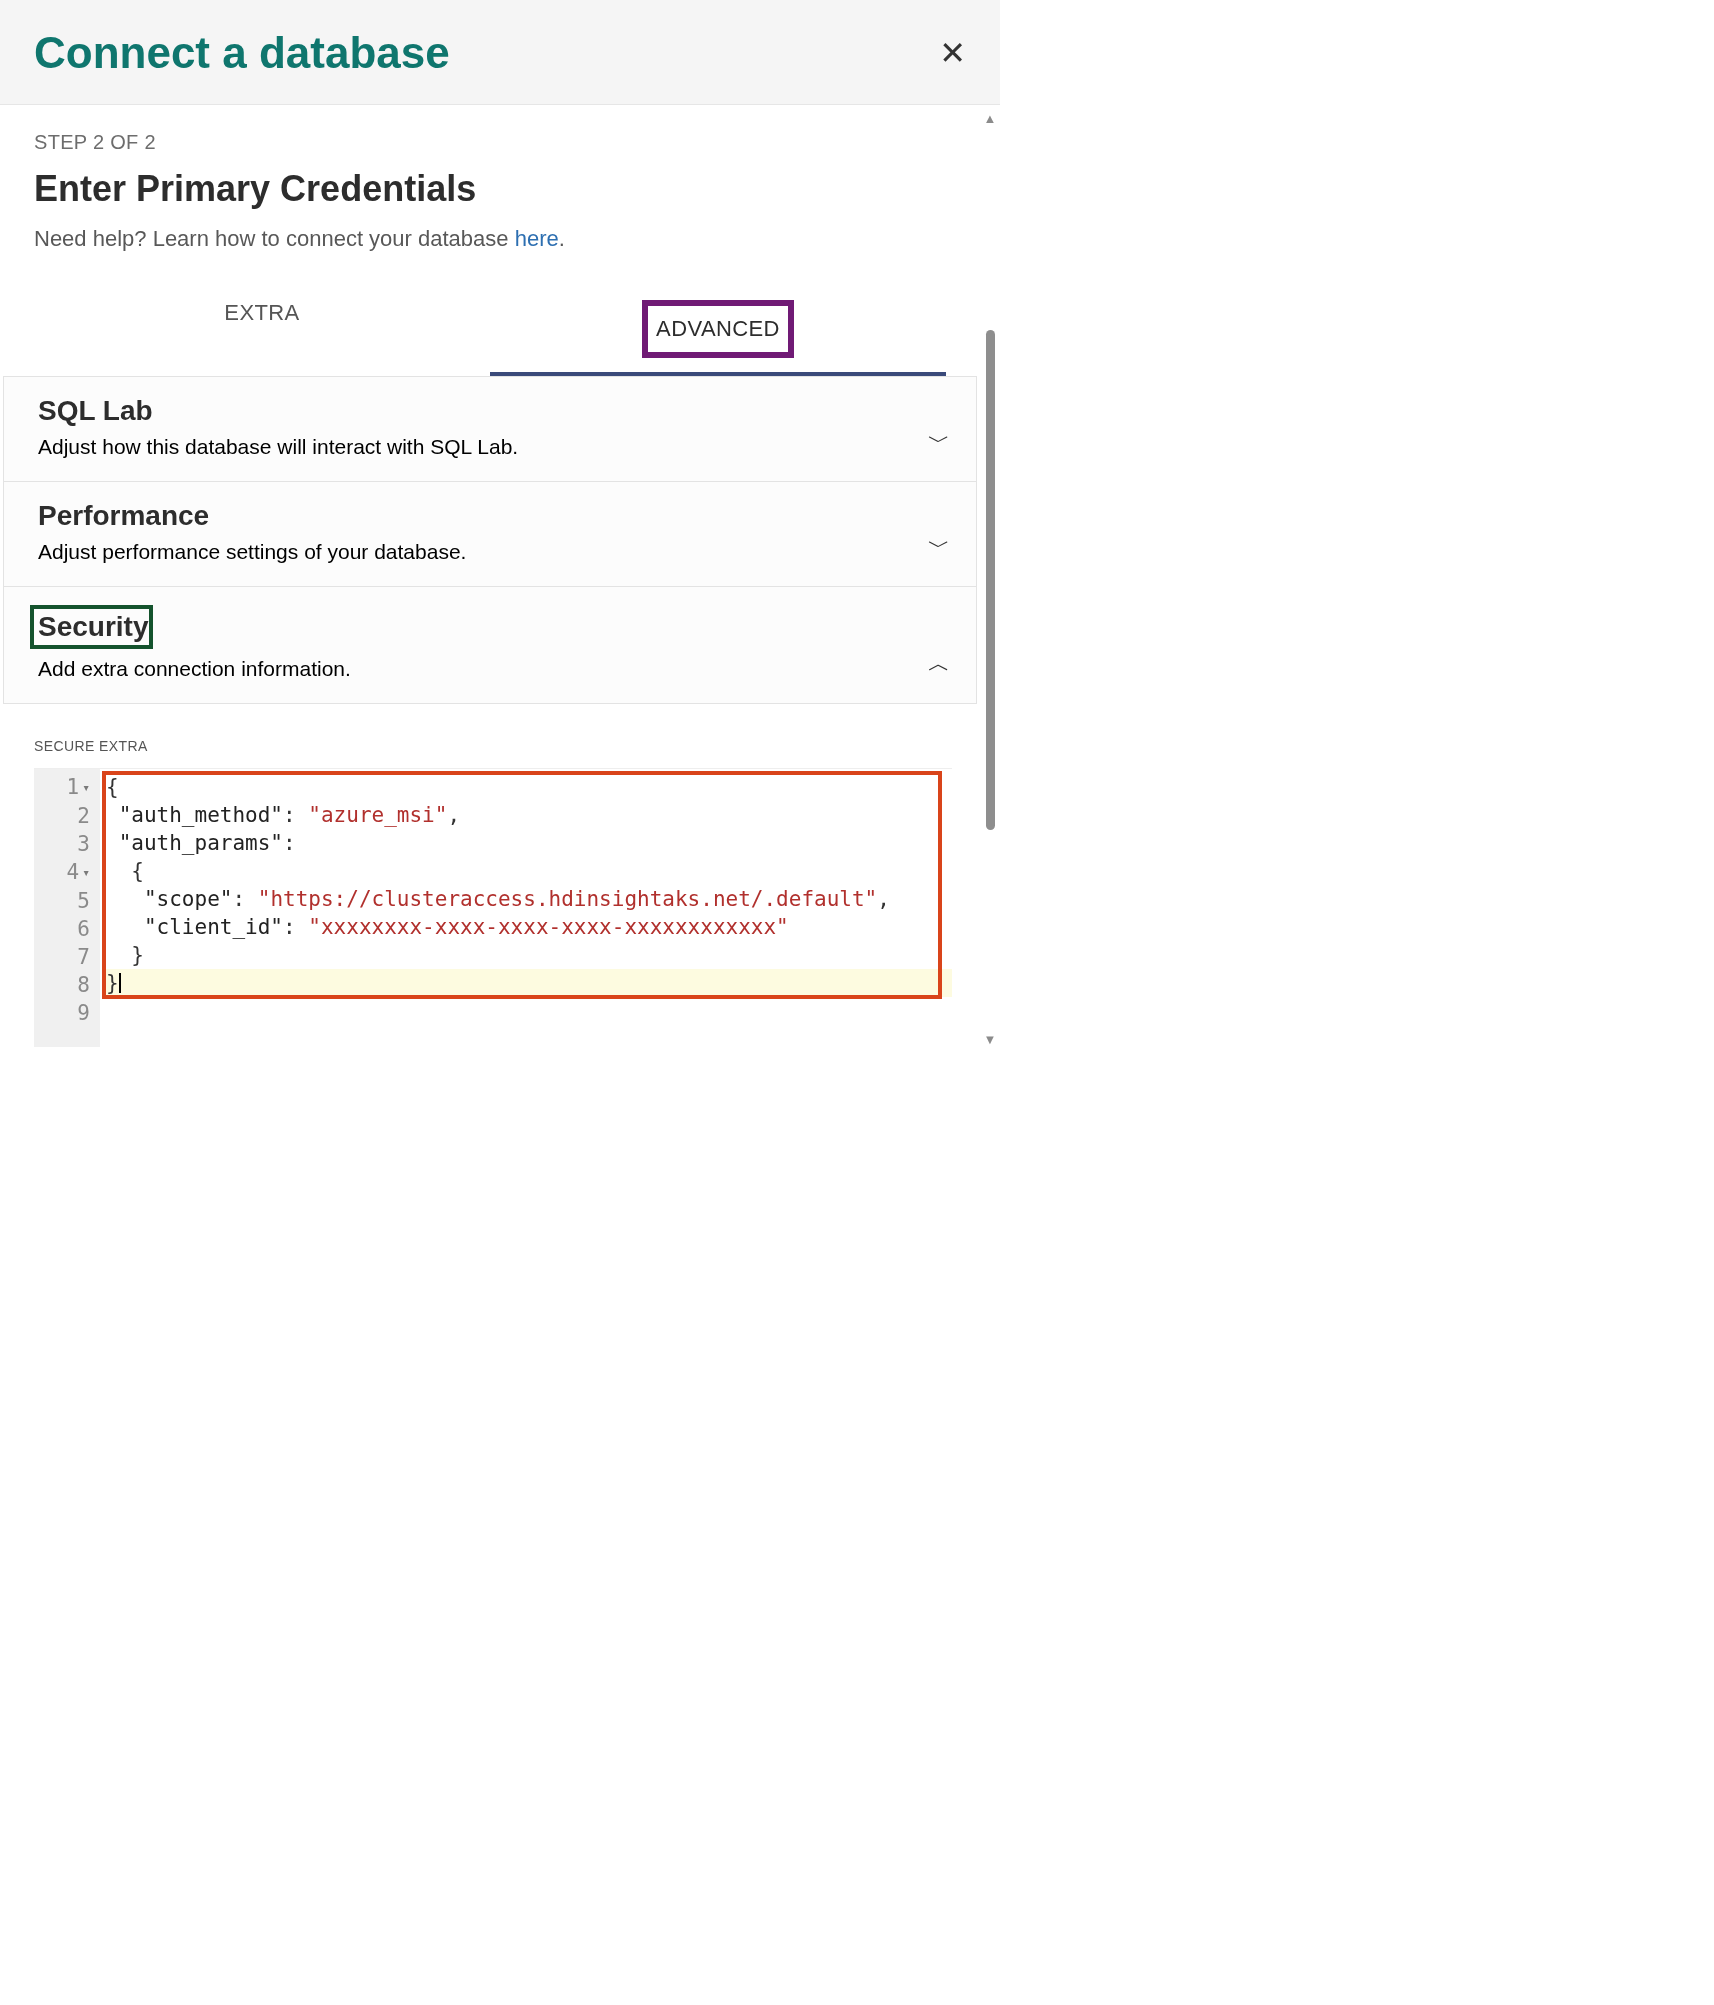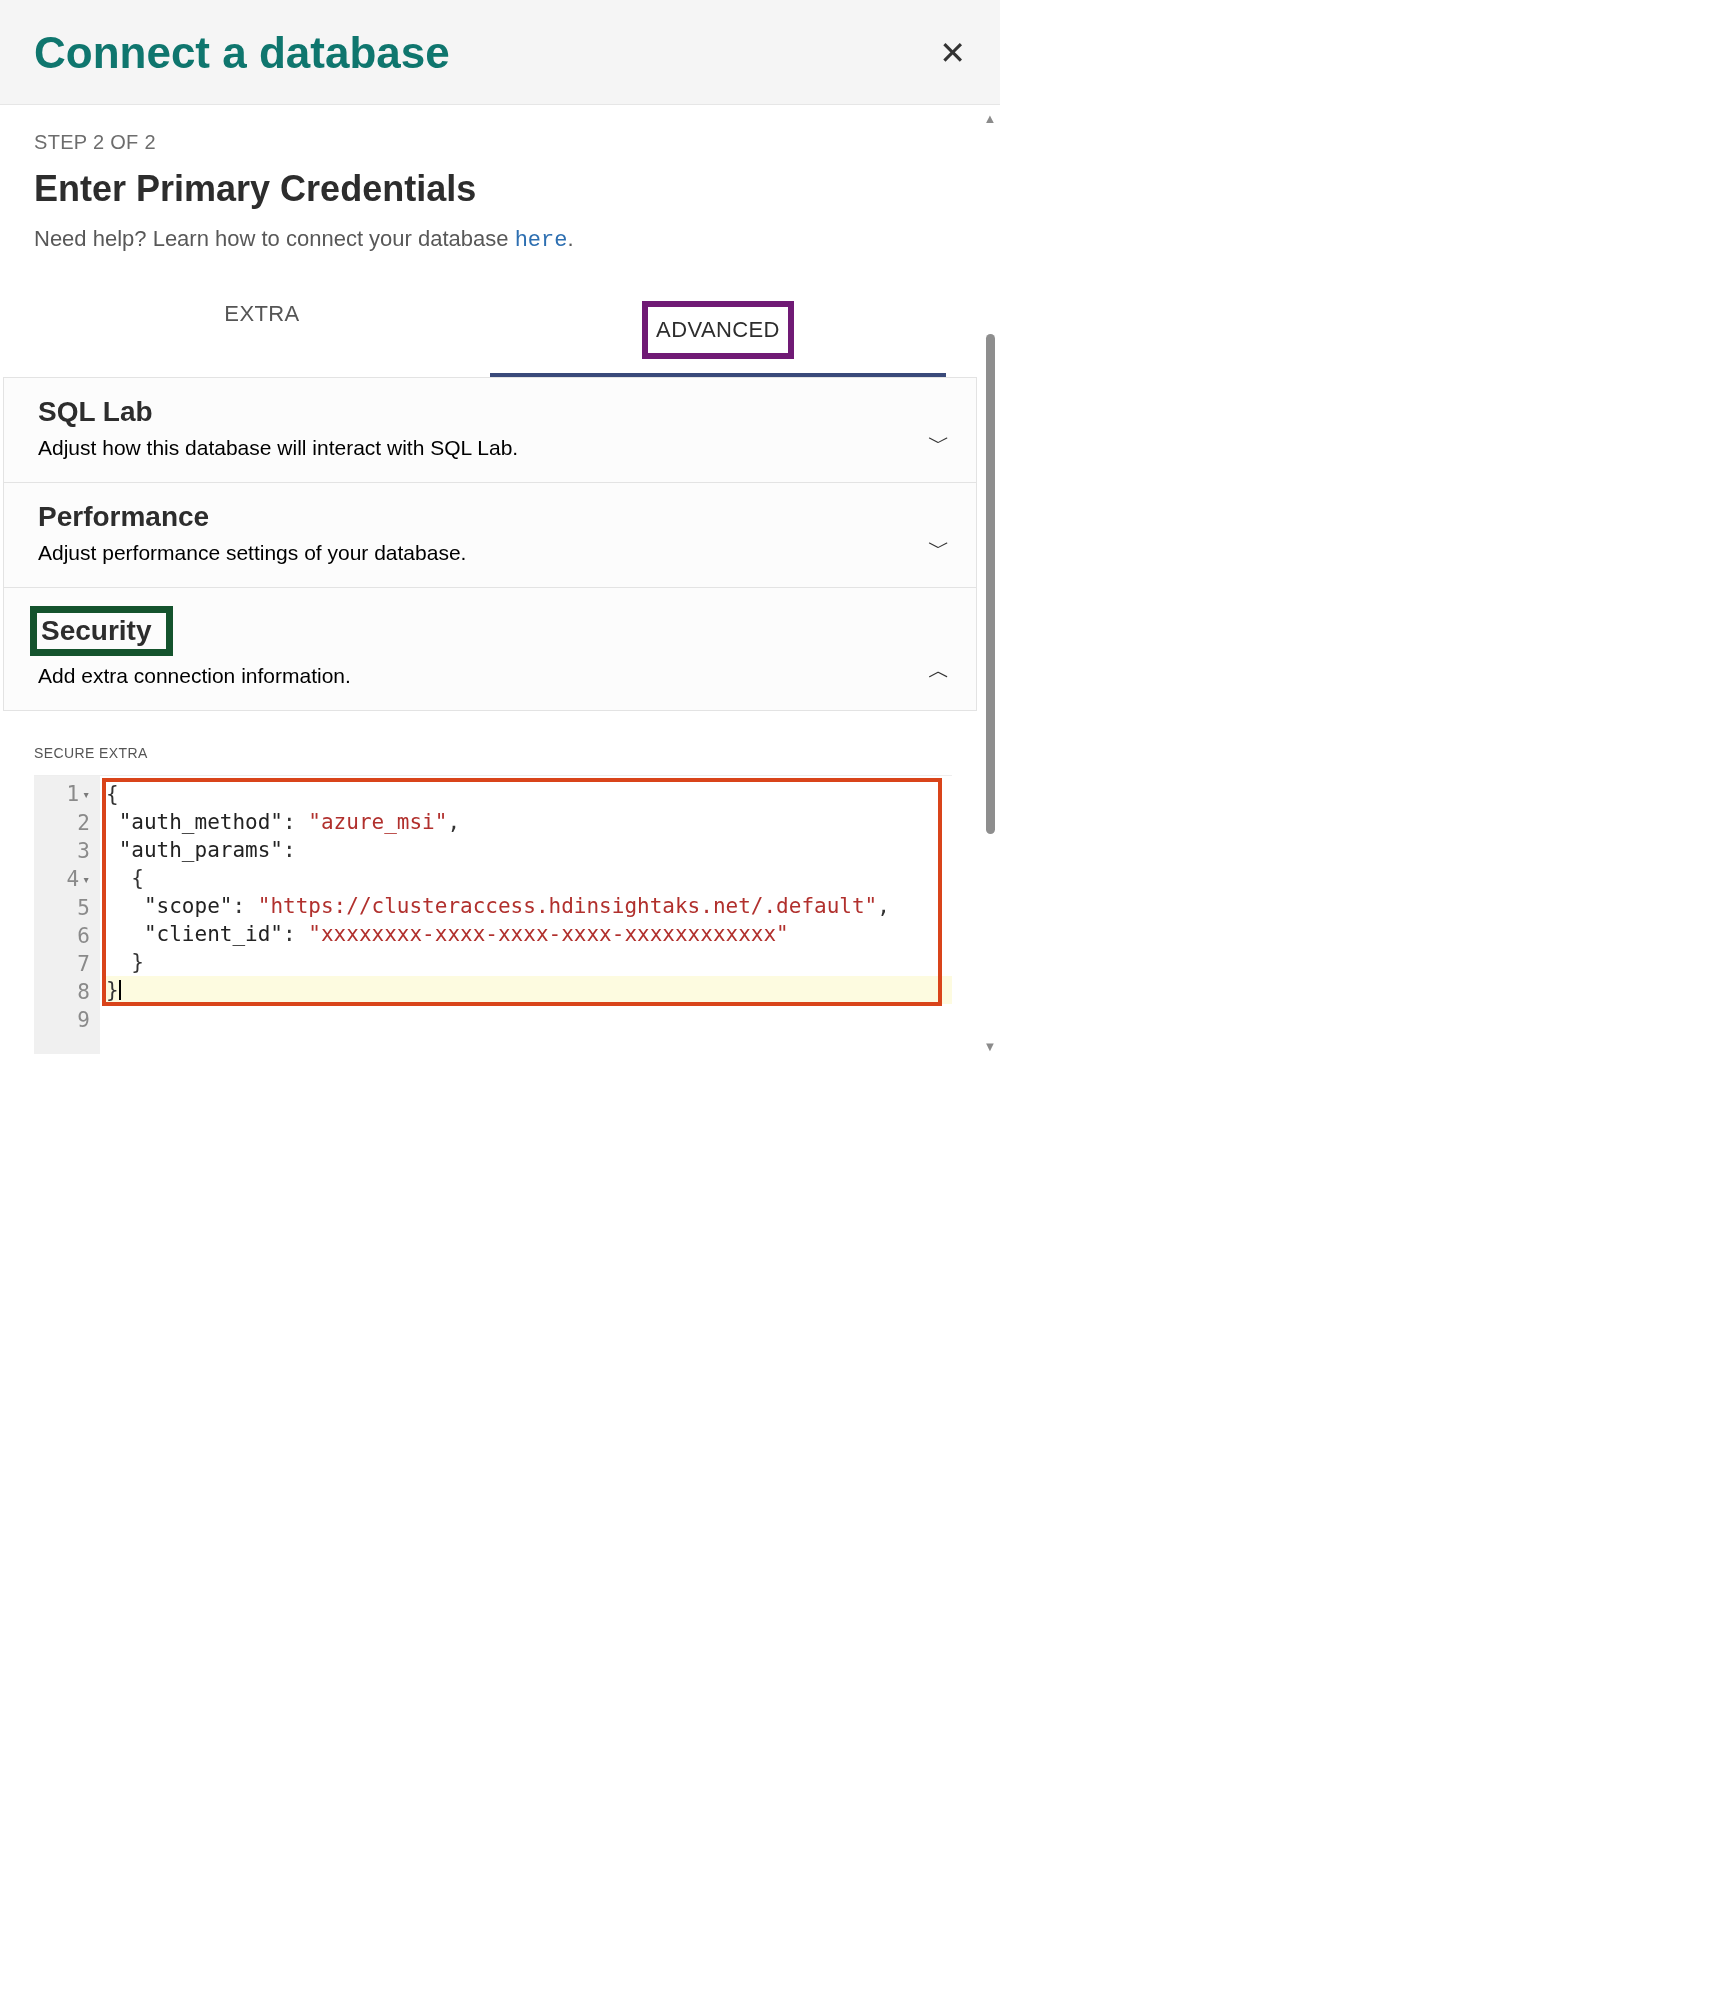--- a/index.html
+++ b/index.html
@@ -52,21 +52,21 @@
     margin: 14px 0 16px 0;
     font-size: 36px;
     font-weight: 700;
     color: #2d2d2d;
   }
   .helptext {
     font-size: 22px;
     color: #585858;
     margin-bottom: 32px;
   }
-  .helptext .link { color: #2d6fb1; text-decoration: none; cursor: pointer; font-family: Liberation Mono, monospace; }
+  .helptext .link { color: #2d6fb1; text-decoration: none; cursor: pointer; }
   .tabs {
     display: flex;
     width: 100%;
   }
   .tab {
     flex: 0 0 50%;
     text-align: center;
     padding: 16px 0 14px 0;
     font-size: 22px;
     color: #555;
@@ -95,22 +95,22 @@
   }
   .section + .section { margin-top: -1px; }
   .section-title {
     font-size: 28px;
     font-weight: 700;
     color: #2d2d2d;
     margin: 0 0 8px 0;
     display: inline-block;
   }
   .security-title-box {
-    border: 7px solid #14532d;
-    padding: 2px 14px 2px 4px;
+    border: 4px solid #14532d;
+    padding: 2px 0 2px 4px;
     margin-left: -8px;
   }
   .section-desc {
     font-size: 21px;
     color: #000000;
   }
   .chev { font-size: 22px; color: #333; margin-bottom: 2px; }
   .secure-extra {
     padding: 34px 28px 0 34px;
   }

